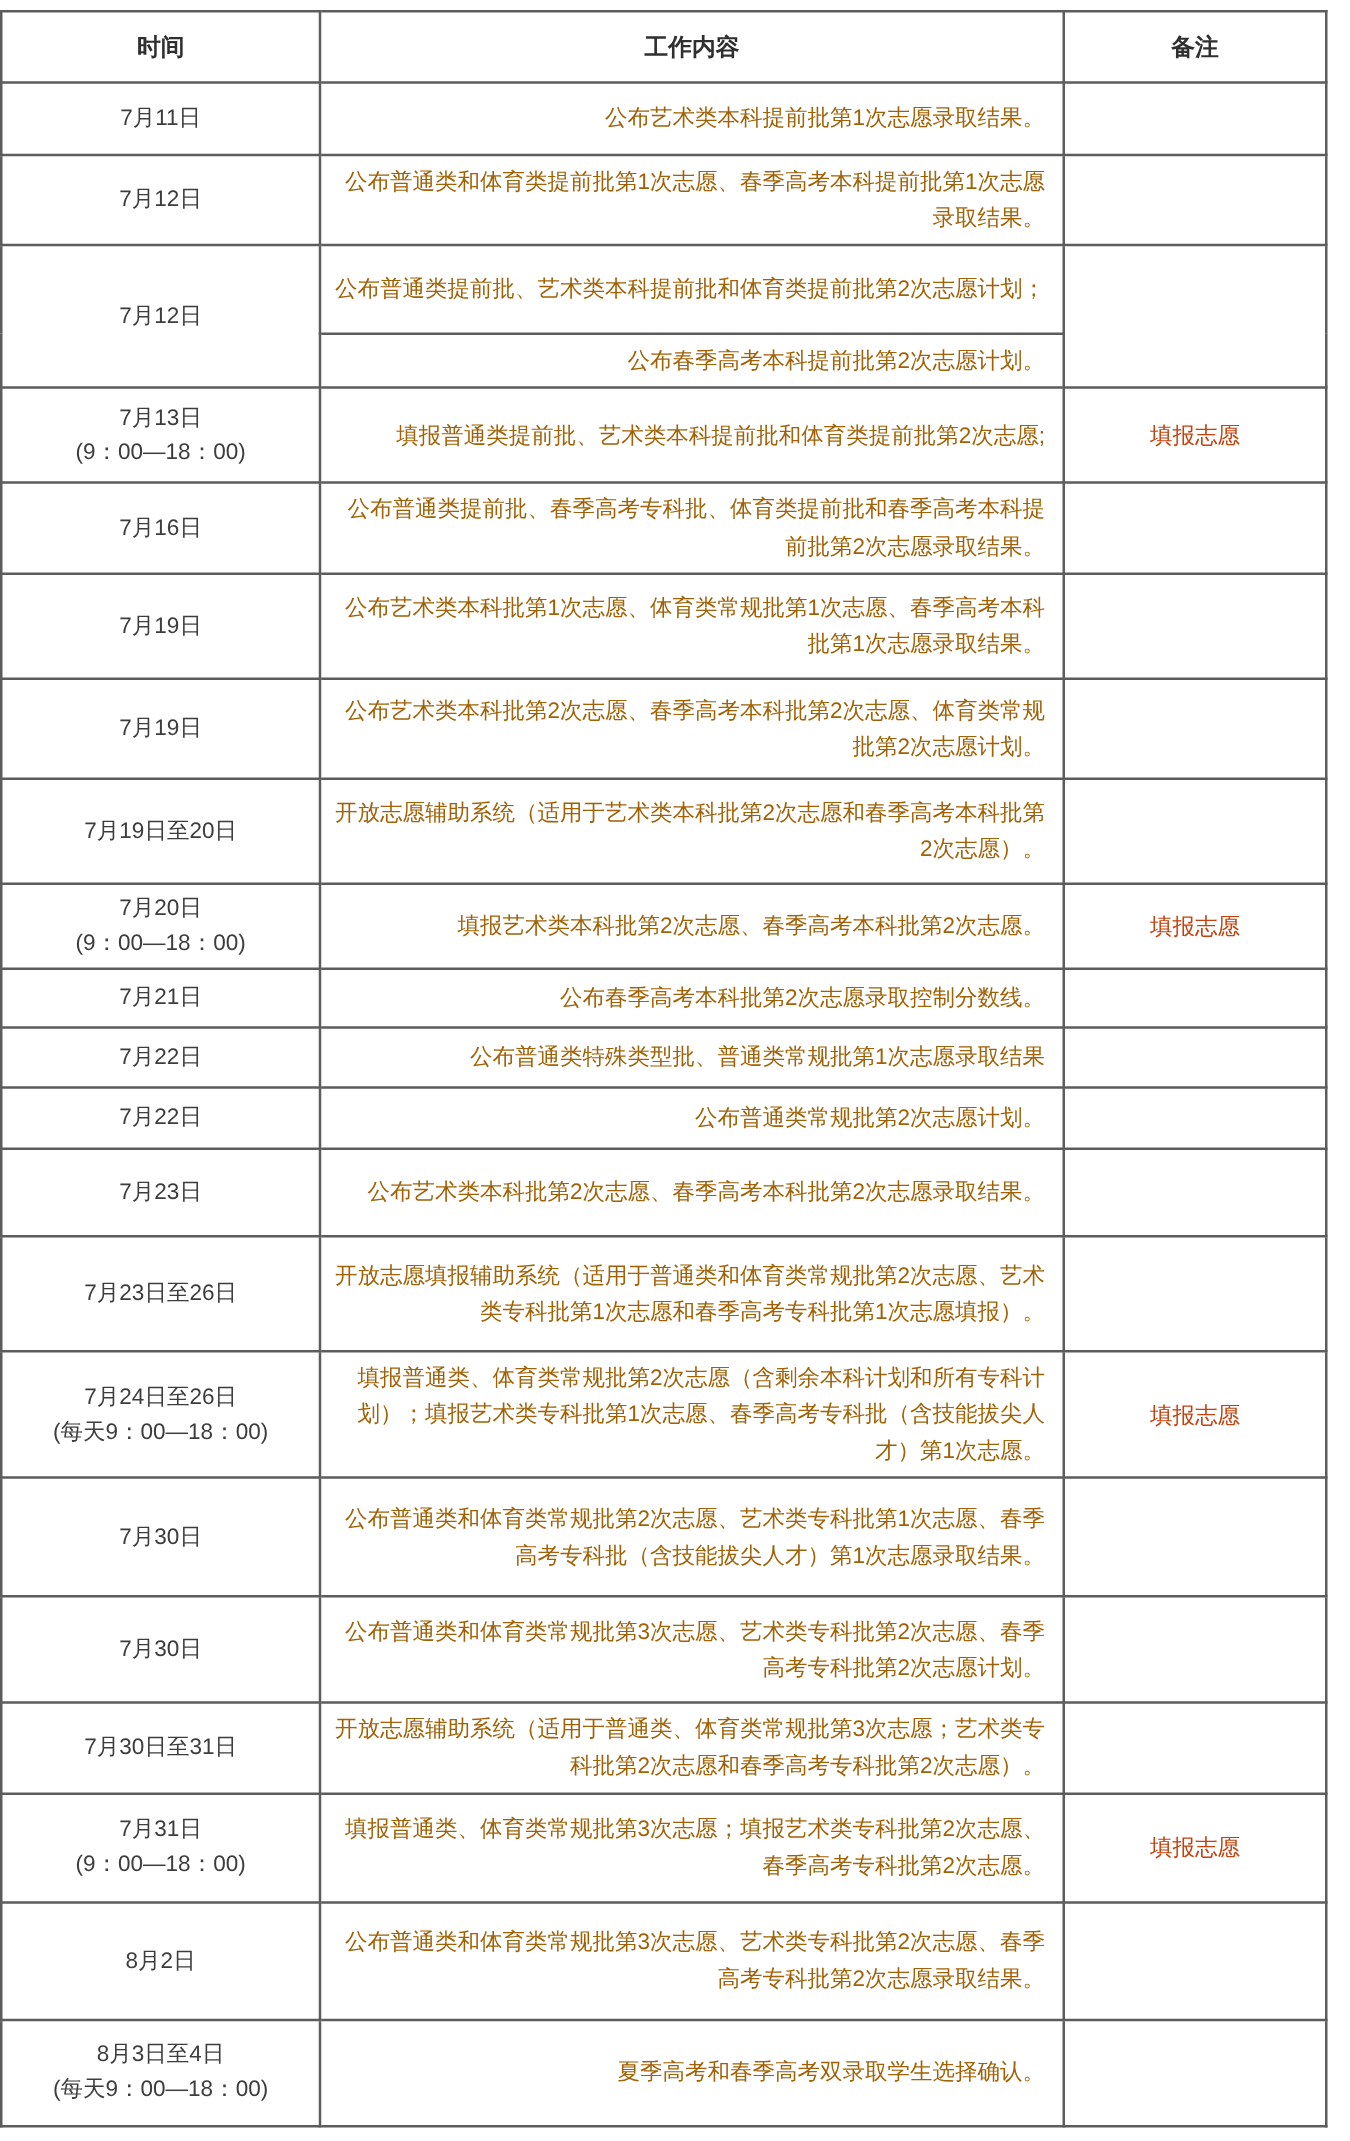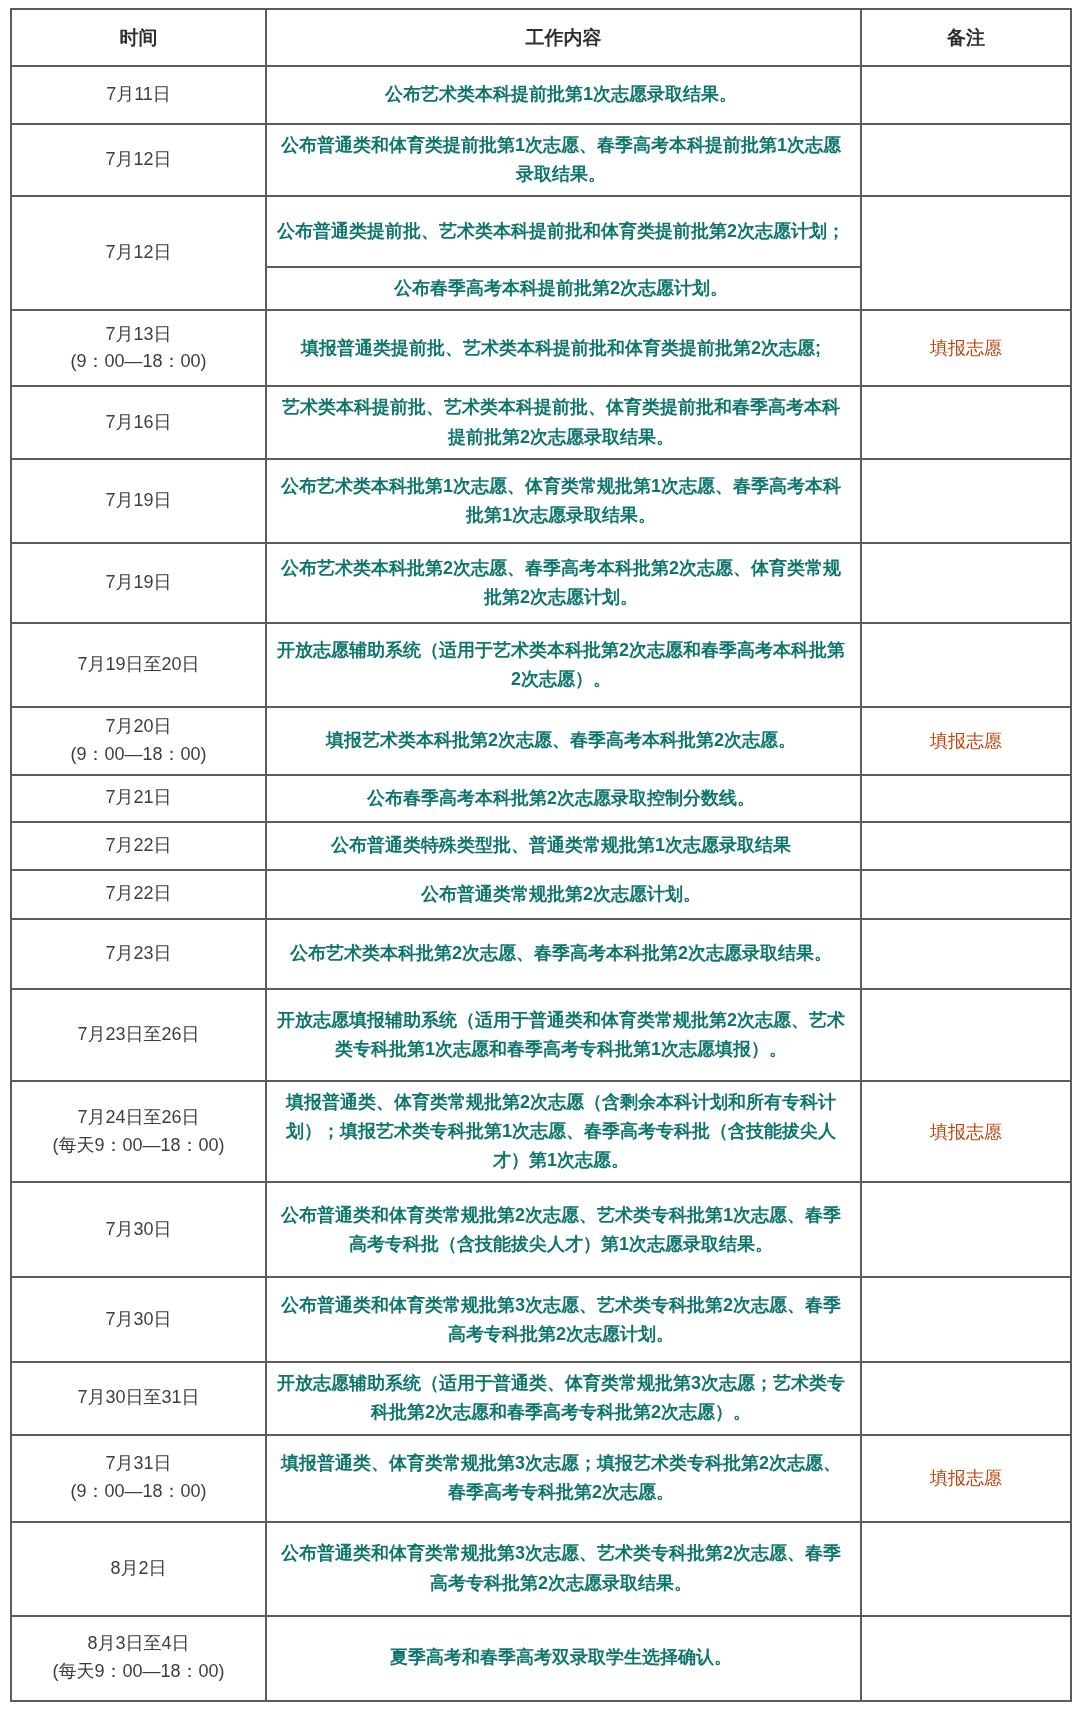--- a/index.html
+++ b/index.html
@@ -7,21 +7,21 @@
     padding:0;
     background:#ffffff;
     font-family:"Liberation Sans","DejaVu Sans",sans-serif;
     color:#3d3d3d;
   }
   .page{
     width:1080px;
     height:1713px;
     background:#ffffff;
     box-sizing:border-box;
-    padding:8px 10px;
+    padding:8px 0;
   }
   table.schedule{
     border-collapse:collapse;
     width:1060px;
     table-layout:fixed;
     background:#ffffff;
   }
   table.schedule th,
   table.schedule td{
     border:2px solid #5c5c5c;
@@ -38,26 +38,25 @@
   }
   td.time{
     text-align:center;
     font-size:18px;
     line-height:1.55;
     padding:4px 8px;
     color:#3d3d3d;
     margin-top:40px;
   }
   td.content{
-    text-align:center;
+    text-align:right;
     font-size:18px;
     line-height:1.62;
     padding:6px 14px 6px 9px;
-    color:#0f766e;
-    font-weight:bold;
+    color:#a16207;
   }
   td.remark{
     text-align:center;
     font-size:18px;
     padding:4px 6px;
     color:#c2410c;
   }
 </style>
 </head>
 <body>
@@ -111,21 +110,21 @@
           <div>(9：00—18：00)</div>
         </td>
         <td class="content">填报普通类提前批、艺术类本科提前批和体育类提前批第2次志愿;</td>
         <td class="remark">填报志愿</td>
       </tr>
 
       <tr style="height:68px">
         <td class="time">
             <div>7月16日</div>
           </td>
-        <td class="content">艺术类本科提前批、艺术类本科提前批、体育类提前批和春季高考本科提前批第2次志愿录取结果。</td>
+        <td class="content">公布普通类提前批、春季高考专科批、体育类提前批和春季高考本科提前批第2次志愿录取结果。</td>
         <td class="remark"></td>
       </tr>
 
       <tr style="height:84px">
         <td class="time">
             <div>7月19日</div>
           </td>
         <td class="content">公布艺术类本科批第1次志愿、体育类常规批第1次志愿、春季高考本科批第1次志愿录取结果。</td>
         <td class="remark"></td>
       </tr>

